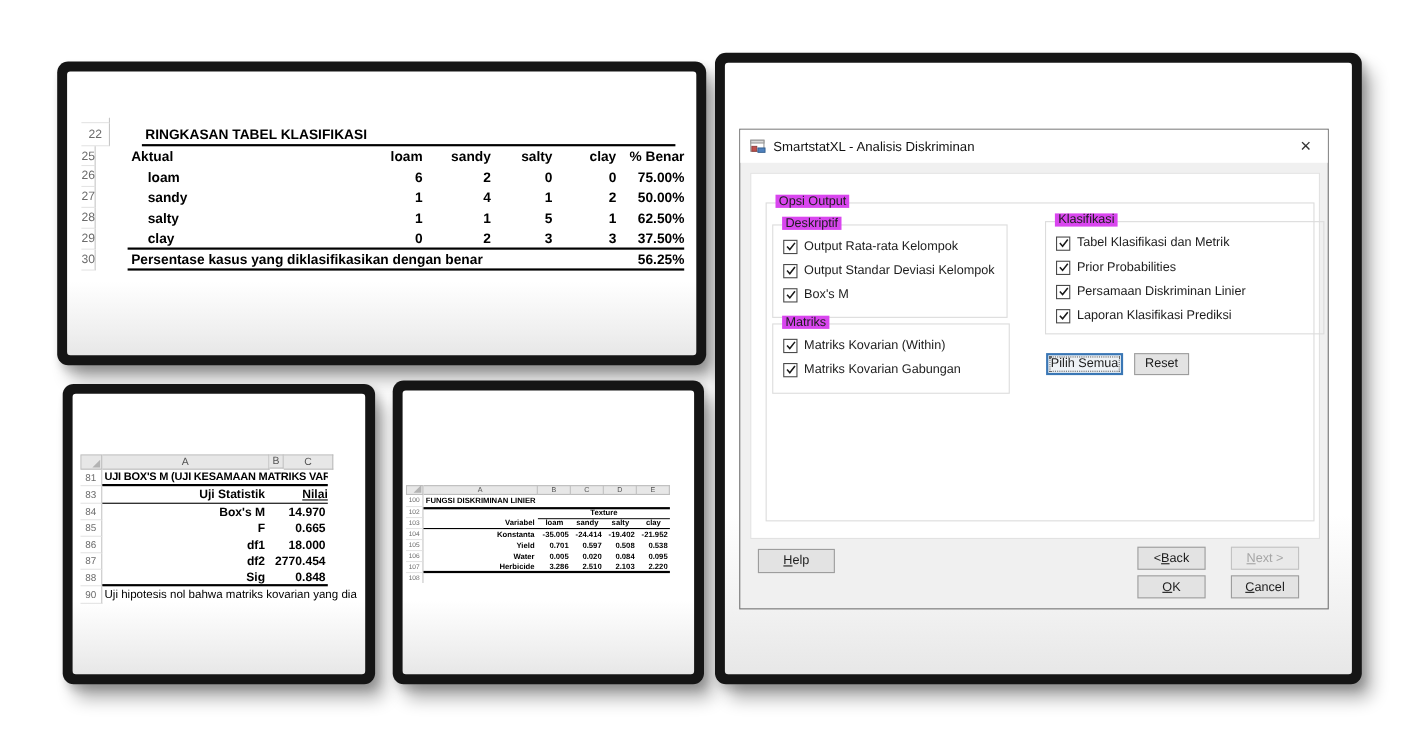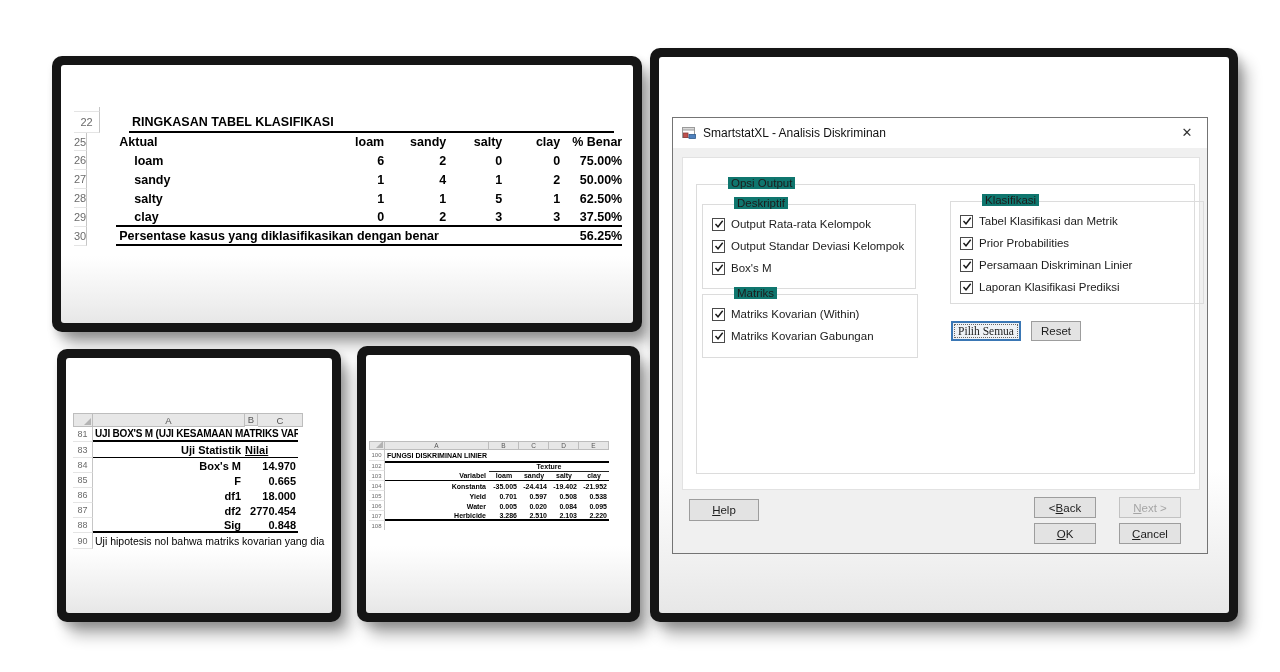--- a/index.html
+++ b/index.html
@@ -38,21 +38,21 @@
   
   .s2{position:absolute;left:7px;top:55px;width:258px;font-size:11px;font-weight:700;overflow:hidden;}
   .s2 .band{height:14px;font-size:9.5px;}
   .s2 .corner{width:20px}.s2 .ca{width:152px}.s2 .cb{width:53px}.s2 .cc{width:45px}
   .s2row{display:flex;align-items:stretch;height:15px;}
   .s2 .gut{width:20px;font-size:9px;}
   .s2w{display:flex;align-items:center;width:205px;box-sizing:border-box;}
   .s2t{width:238px;white-space:nowrap;overflow:hidden;font-size:10px;letter-spacing:-0.2px;padding-left:2px;}
   .s2a{width:152px;text-align:right;box-sizing:border-box;padding-right:4px;white-space:nowrap;}
   .s2b{width:53px;text-align:right;box-sizing:border-box;padding-right:2px;white-space:nowrap;}
-  .s2bc{text-align:left;padding-right:0;text-decoration:underline;}
+  .s2bc{text-align:right;padding-right:0;text-decoration:underline;}
   .s2note{font-weight:400;font-size:10.5px;white-space:nowrap;overflow:hidden;width:238px;padding-left:2px;}
   .b2-thick{border-bottom:2px solid #000}.b2-thin{border-bottom:1px solid #000}
 
   
   .s3{position:absolute;left:3px;top:86px;width:246px;height:89px;font-size:7px;font-weight:700;overflow:hidden;}
   .s3 .band{height:9px;font-size:6.5px;}
   .s3 .corner{width:16px}.s3 .a3{width:104px}.s3 .v3{width:30px}
   .s3row{display:flex;align-items:stretch;height:10px;}
   .s3 .gut{width:16px;font-size:6px;}
   .s3w{display:flex;align-items:center;width:224px;box-sizing:border-box;}
@@ -69,28 +69,28 @@
           border:1px solid #747474;box-sizing:border-box;}
   .titlebar{position:absolute;left:0;top:0;right:0;height:30px;background:#fff;
             display:flex;align-items:center;}
   .titlebar .appico{margin-left:8px;display:flex;}
   .dlg-title{margin-left:6px;font-size:12px;color:#111;}
   .btn-close{position:absolute;right:0;top:0;width:40px;height:29px;display:flex;align-items:center;
              justify-content:center;font-size:13px;color:#333;cursor:default;}
   .whitepanel{position:absolute;left:9px;top:39px;width:518px;height:333px;background:#fff;
               border:1px solid #e2e2e2;box-sizing:border-box;}
   .grp{position:absolute;border:1px solid #dcdcdc;box-sizing:border-box;}
-  .grp-label{position:absolute;top:-8px;left:8px;background:#0f766e;padding:0 3px;font-size:11.5px;color:#1c1c1c;white-space:nowrap;margin-left:23px;}
+  .grp-label{position:absolute;top:-8px;left:8px;background:#d946ef;padding:0 3px;font-size:11.5px;color:#1c1c1c;white-space:nowrap;}
   .cbrow{display:flex;align-items:center;gap:6px;height:14px;margin:8px 0 0 9px;font-size:11.5px;color:#1c1c1c;white-space:nowrap;}
   .cbrow.first{margin-top:12px;}
   .cb{width:13px;height:13px;background:#fff;border:1px solid #4a4a4a;box-sizing:border-box;
       display:flex;align-items:center;justify-content:center;flex:0 0 13px;}
   .btn{position:absolute;display:flex;align-items:center;justify-content:center;font-size:11.5px;
        color:#1c1c1c;background:#e3e3e3;border:1px solid #9d9d9d;box-sizing:border-box;cursor:default;white-space:nowrap;}
-  .btn-primary{border:2px solid #3a77b5;outline:1px dotted #666;outline-offset:-4px;background:#eef2f6;font-family:Liberation Serif, serif;}
+  .btn-primary{border:2px solid #3a77b5;outline:1px dotted #666;outline-offset:-4px;background:#eef2f6;}
   .btn-disabled{color:#a5a5a5;border-color:#c2c2c2;background:#e9e9e9;}
   .mn{text-decoration:underline;}
 </style>
 </head>
 <body>
 
 <div class="frame" style="left:52px;top:56px;width:572px;height:258px;">
   <div class="inner">
     <div class="s1">
       <div class="s1row h5">

